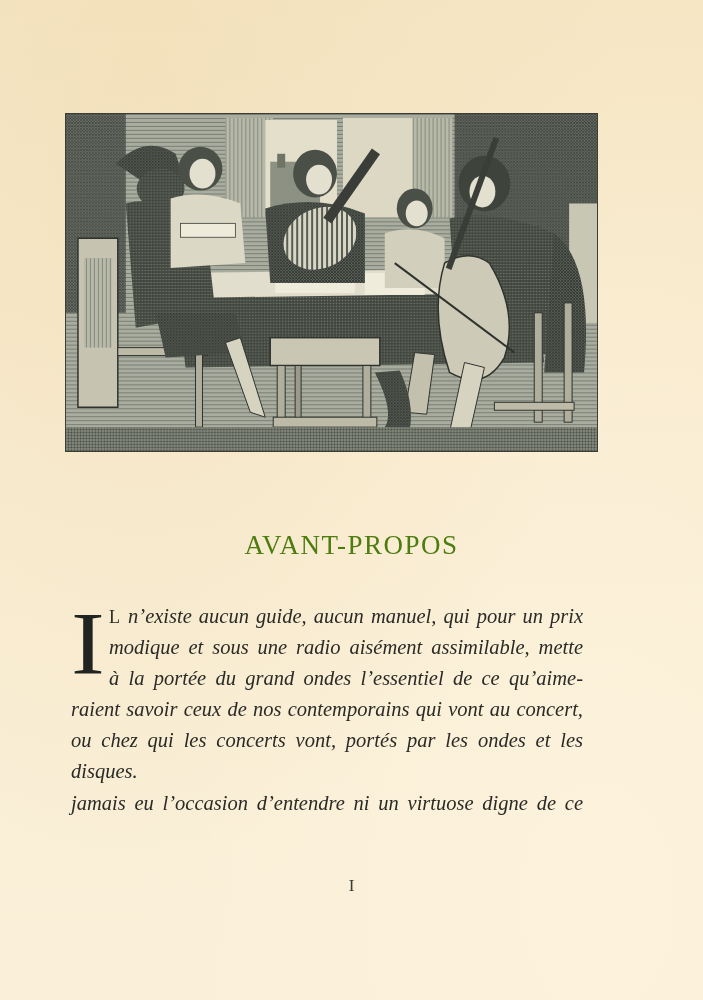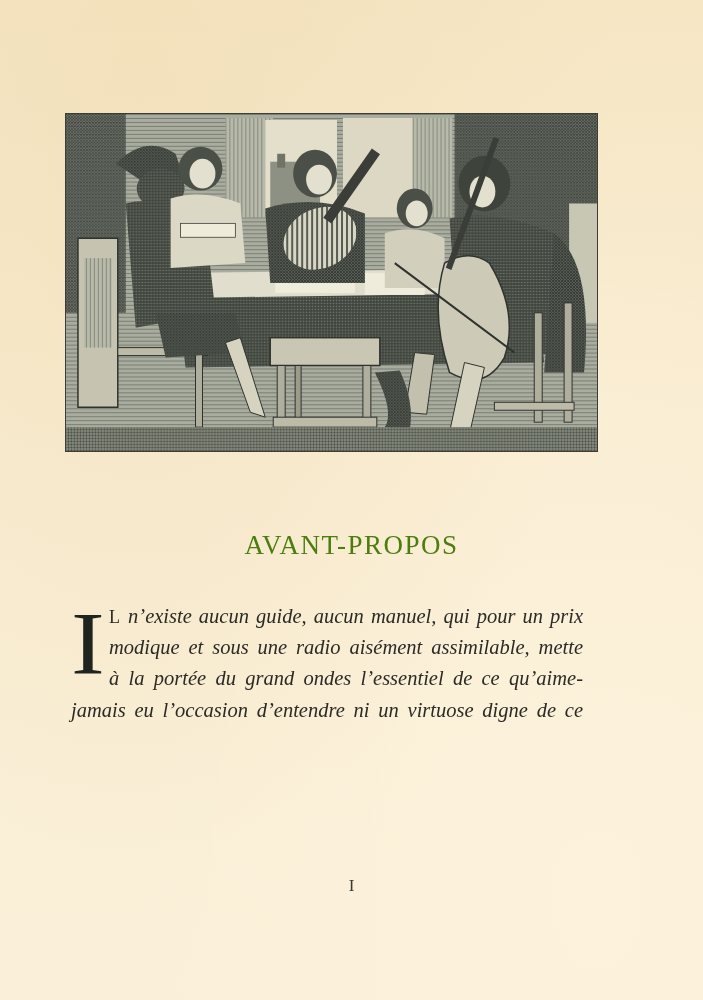--- a/index.html
+++ b/index.html
@@ -225,20 +225,23 @@
 
   <h1 class="title">AVANT-PROPOS</h1>
 
   <div class="body-text">
     <div class="dropcap-wrap">
       <span class="dropcap">I</span>
       <div class="para">
         <span class="line" style="padding-left:38px;"><span class="dropcap-lead">L</span> <span>n’existe aucun guide, aucun manuel, qui pour un prix</span></span>
         <span class="line indent">modique et sous une radio aisément assimilable, mette</span>
         <span class="line indent">à la portée du grand ondes l’essentiel de ce qu’aime-</span>
+        <span class="line">raient savoir ceux de nos contemporains qui vont au concert,</span>
+        <span class="line">ou chez qui les concerts vont, portés par les ondes et les</span>
+        <span class="line last">disques.</span>
       </div>
     </div>
     <div class="para">
       <span class="line">jamais eu l’occasion d’entendre ni un virtuose digne de ce</span>
     </div>
   </div>
 
   <div class="page-number">I</div>
 
 </div>

